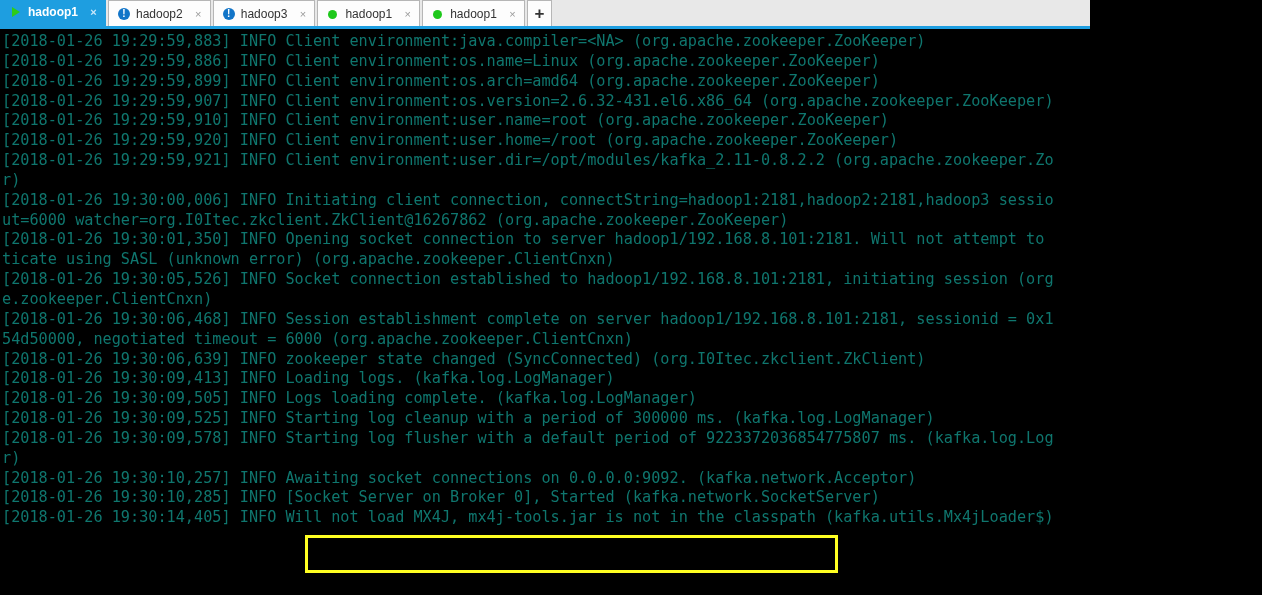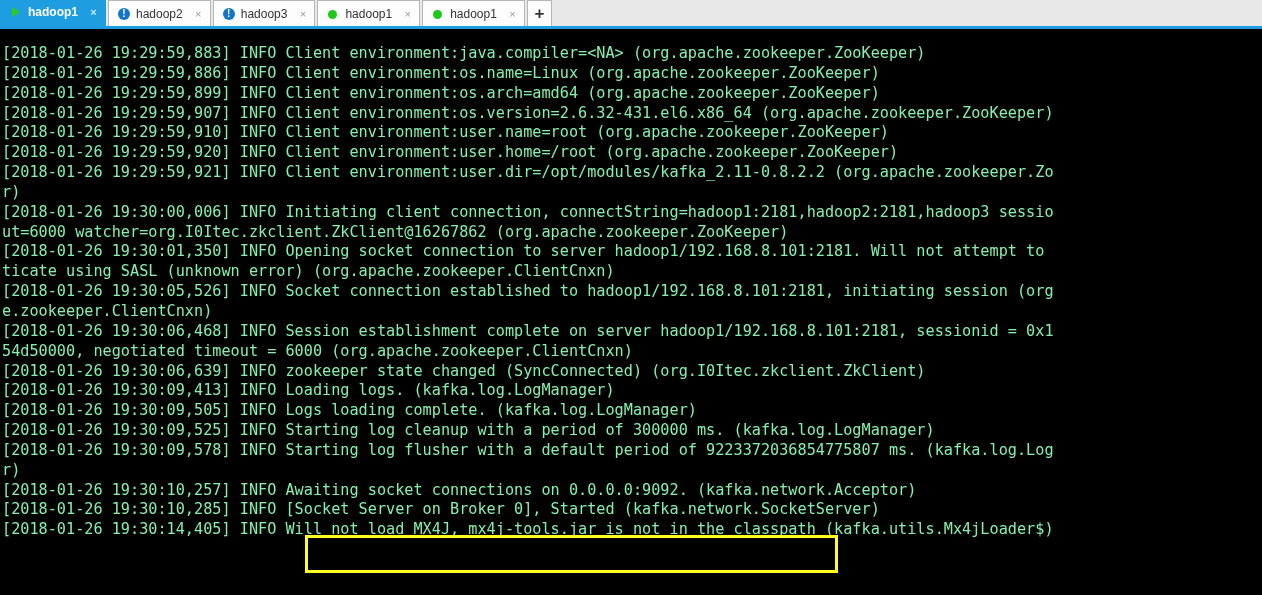--- a/index.html
+++ b/index.html
@@ -6,21 +6,21 @@
   html, body {
     width: 1262px; height: 595px;
     background: #000;
     font-family: "DejaVu Sans Mono", monospace;
     overflow: hidden;
   }
 
   
   #tabbar {
     position: relative;
-    width: 1262px;
+    width: 1090px;
     height: 29px;
     background: #e8e8e8;
     border-bottom: 3px solid #1e9ee0;
     display: flex;
     align-items: flex-end;
     overflow: hidden;
   }
   .tab {
     position: relative;
     height: 26px;
@@ -105,22 +105,21 @@
     color: #ffffff;
     padding: 3px 0 0 2px;
     overflow: hidden;
   }
   #term-lines {
     font-family: "DejaVu Sans Mono", monospace;
     font-size: 15.2px;
     line-height: 19.85px;
     letter-spacing: 0px;
     white-space: pre;
-    color: #86efac;
-    margin-top: 12px;
+    color: #0f766e;
   }
   .tline { height: 19.85px; }
 
   #hl-box {
     position: absolute;
     left: 305px;
     top: 506px;
     width: 533px;
     height: 38px;
     border: 3px solid #ffff22;

